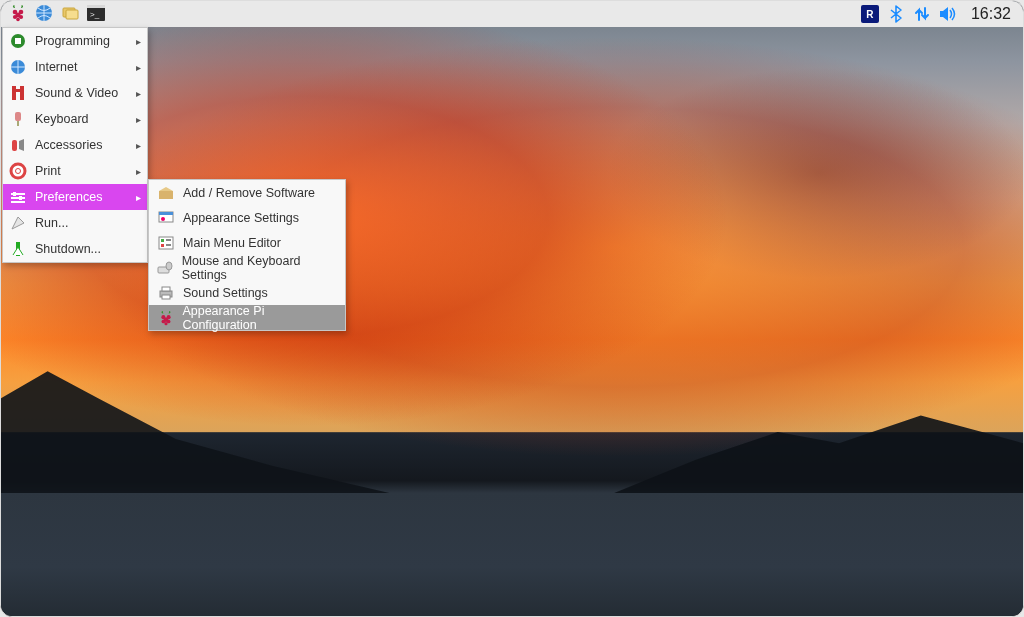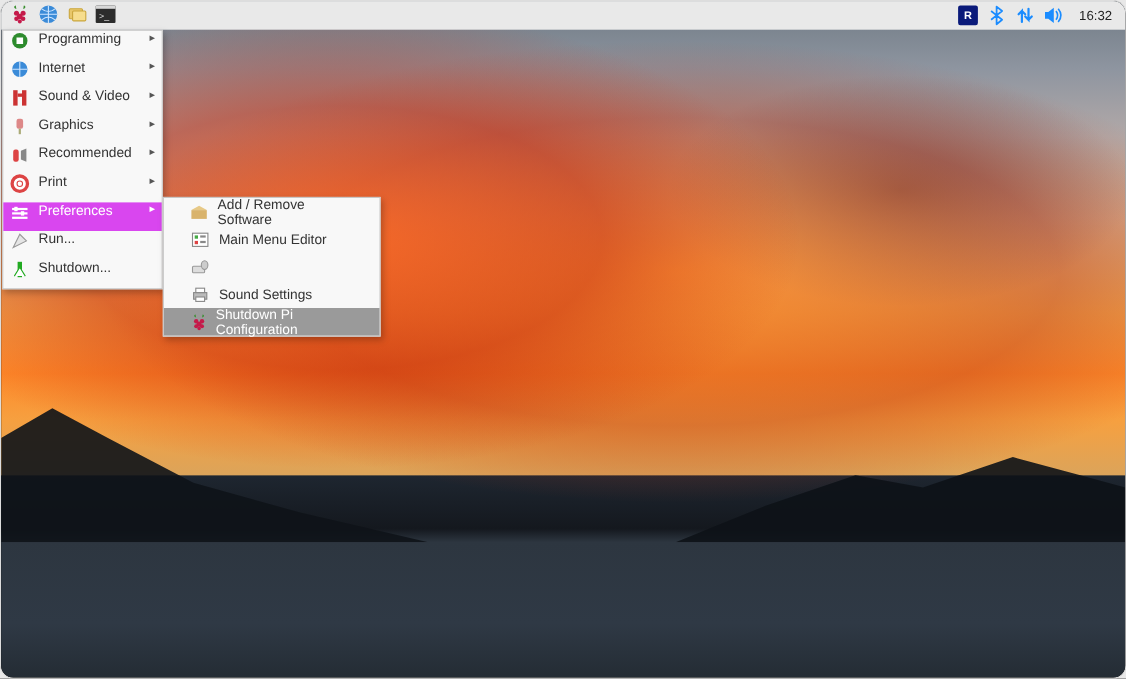--- a/index.html
+++ b/index.html
@@ -59,21 +59,21 @@
     padding:0 6px;
     font-size:12px; color:#333;
     z-index:50;
   }
   .panel .left-icons, .panel .tray { display:flex; align-items:center; gap:4px; }
   .panel .spacer { flex:1; }
   .panel .icon-btn {
     width:22px; height:22px; display:flex; align-items:center; justify-content:center;
     border-radius:3px;
   }
-  .panel .clock { margin:0 6px 0 8px; font-size:12px; color:#222; }
+  .panel .clock { margin:0 6px 0 8px; font-size:16px; color:#222; }
 
   .logo-rpi { color:#c51a4a; }
   .tray .vnc {
     width:18px; height:18px; background:#0a1a7a;
     display:flex; align-items:center; justify-content:center;
     color:#fff; font-size:10px; font-weight:bold; border-radius:2px;
   }
   .tray svg { display:block; }
 
   
@@ -81,21 +81,21 @@
     position:absolute; top:26px; left:1px;
     width:146px;
     background:#f8f8f8;
     border:1px solid #c7c7c7;
     box-shadow:2px 3px 6px rgba(0,0,0,.25);
     z-index:60;
     font-size:12.5px;
     color:#333;
   }
   .menu .item {
-    display:flex; align-items:flex-start;
+    display:flex; align-items:center;
     height:26px; padding:0 6px 0 6px;
     gap:8px;
     cursor:pointer;
   }
   .menu .item .lbl { flex:1; white-space:nowrap; }
   .menu .item .arrow { color:#555; font-size:10px; }
   .menu .item.hover {
     background:#d946ef; color:#fff;
   }
   .menu .item.hover .arrow{ color:#fff; }
@@ -110,21 +110,21 @@
     width:198px;
     background:#f8f8f8;
     border:1px solid #c7c7c7;
     box-shadow:2px 3px 6px rgba(0,0,0,.25);
     z-index:61;
     font-size:12.5px;
     color:#333;
   }
   .submenu .item {
     display:flex; align-items:center;
-    height:25px; padding:0 24px;
+    height:25px; padding:0 8px;
     gap:8px;
     cursor:pointer;
   }
   .submenu .item.hover {
     background:#9a9a9a; color:#fff;
   }
   .submenu .icon { width:18px; height:18px; display:flex; align-items:center; justify-content:center; font-size:14px; }
 
   
   svg { overflow:visible; }
@@ -253,32 +253,32 @@
       <span class="arrow">▸</span>
     </div>
 
     <div class="item">
       <span class="icon">
         <svg width="16" height="16">
             <rect x="5" y="1" width="6" height="9" rx="2" fill="#d88"></rect>
             <rect x="7" y="10" width="2" height="5" fill="#aa7"></rect>
           </svg>
       </span>
-      <span class="lbl">Graphics</span>
+      <span class="lbl">Keyboard</span>
       <span class="arrow">▸</span>
     </div>
 
     <div class="item">
       <span class="icon">
         <svg width="16" height="16">
             <rect x="2" y="3" width="5" height="11" rx="2" fill="#d44"></rect>
             <path d="M9 4 L14 2 L14 14 L9 12 Z" fill="#888"></path>
           </svg>
       </span>
-      <span class="lbl">Recommended</span>
+      <span class="lbl">Accessories</span>
       <span class="arrow">▸</span>
     </div>
 
     <div class="item">
       <span class="icon">
         <svg width="16" height="16">
             <circle cx="8" cy="8" r="7" fill="#fff" stroke="#d44" stroke-width="3"></circle>
             <circle cx="8" cy="8" r="2.5" fill="#fff" stroke="#d44"></circle>
           </svg>
       </span>
@@ -325,20 +325,30 @@
     <div class="item">
       <span class="icon">
         <svg width="16" height="14">
             <rect x="1" y="5" width="14" height="8" fill="#d9b36c"></rect>
             <path d="M1 5 L8 1 L15 5" fill="#e7c987"></path>
           </svg>
       </span>
       <span class="lbl">Add / Remove Software</span>
     </div>
 
+    <div class="item">
+      <span class="icon">
+        <svg width="16" height="14">
+            <rect x="1" y="1" width="14" height="10" fill="#fff" stroke="#888"></rect>
+            <rect x="1" y="1" width="14" height="3" fill="#4a90d9"></rect>
+            <circle cx="5" cy="8" r="2" fill="#e06"></circle>
+          </svg>
+      </span>
+      <span class="lbl">Appearance Settings</span>
+    </div>
 
     <div class="item">
       <span class="icon">
         <svg width="16" height="14">
             <rect x="1" y="1" width="14" height="12" fill="#fff" stroke="#888"></rect>
             <rect x="3" y="3" width="3" height="3" fill="#4a4"></rect>
             <rect x="3" y="8" width="3" height="3" fill="#d44"></rect>
             <rect x="8" y="3" width="5" height="2" fill="#888"></rect>
             <rect x="8" y="8" width="5" height="2" fill="#888"></rect>
           </svg>
@@ -346,20 +356,21 @@
       <span class="lbl">Main Menu Editor</span>
     </div>
 
     <div class="item">
       <span class="icon">
         <svg width="16" height="14">
             <rect x="1" y="6" width="11" height="6" rx="1" fill="#ddd" stroke="#999"></rect>
             <ellipse cx="12" cy="5" rx="3" ry="4" fill="#ccc" stroke="#999"></ellipse>
           </svg>
       </span>
+      <span class="lbl">Mouse and Keyboard Settings</span>
     </div>
 
     <div class="item">
       <span class="icon">
         <svg width="16" height="14">
             <rect x="2" y="5" width="12" height="6" fill="#bbb" stroke="#888"></rect>
             <rect x="4" y="1" width="8" height="4" fill="#fff" stroke="#888"></rect>
             <rect x="4" y="9" width="8" height="4" fill="#fff" stroke="#888"></rect>
           </svg>
       </span>
@@ -371,19 +382,19 @@
         <svg width="14" height="16" viewBox="0 0 16 18">
           <path fill="#3a8f2f" d="M4 1 C2 2 3 4 5 4 C4 2 5 1 4 1 Z M12 1 C11 1 12 2 11 4 C13 4 14 2 12 1 Z"></path>
           <circle cx="5" cy="8" r="2.3" fill="#c51a4a"></circle>
             <circle cx="11" cy="8" r="2.3" fill="#c51a4a"></circle>
           <circle cx="8" cy="11" r="2.6" fill="#c51a4a"></circle>
             <circle cx="5" cy="13" r="2.1" fill="#c51a4a"></circle>
           <circle cx="11" cy="13" r="2.1" fill="#c51a4a"></circle>
             <circle cx="8" cy="15.5" r="1.8" fill="#c51a4a"></circle>
         </svg>
       </span>
-      <span class="lbl">Shutdown Pi Configuration</span>
+      <span class="lbl">Appearance Pi Configuration</span>
     </div>
 
 
   </div>
 
 </div>
 
 </body></html>

